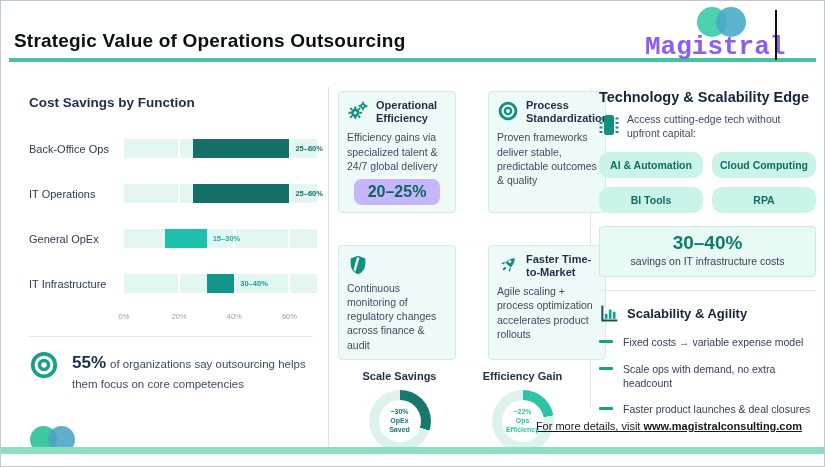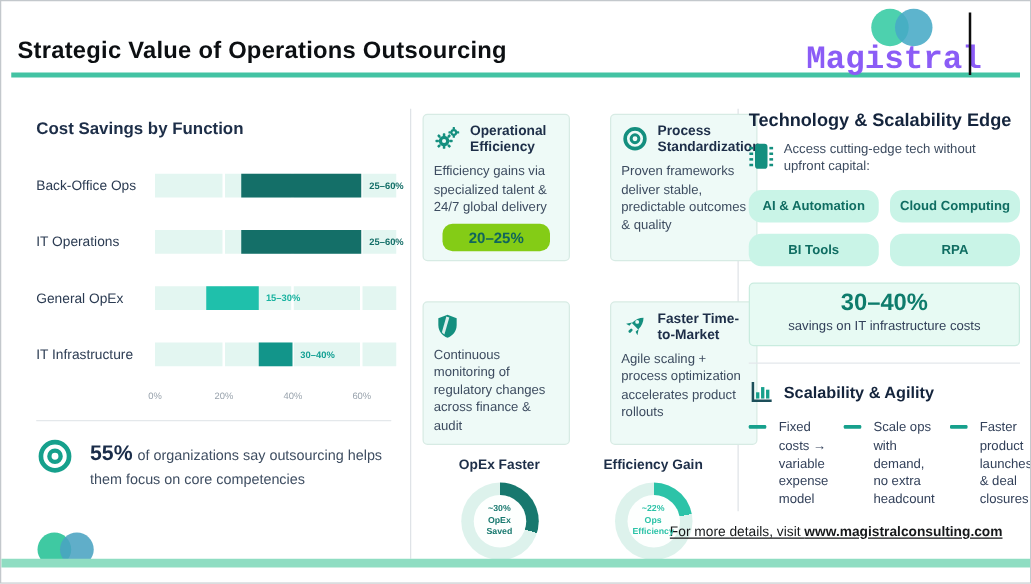--- a/index.html
+++ b/index.html
@@ -42,22 +42,22 @@
   .stat-value { font-size:17px; font-weight:700; color:#1a2c49; margin-right:4px; }
 
   
   .col-mid { position:absolute; left:337px; top:90px; width:246px; }
   .cards { display:grid; grid-template-columns:118px 118px; column-gap:10px; row-gap:11px;gap:32px; }
   .card { background:#eefaf7; border:1px solid #d7ebe4; border-radius:4px; padding:7px 8px; }
   .card-head { display:flex; gap:7px; align-items:flex-start; margin-bottom:5px; }
   .cicon { flex:0 0 22px; margin-top:1px; }
   .card-title { font-size:11px; font-weight:700; color:#1d2e48; line-height:1.2; }
   .card-body { font-size:10.5px; color:#3d4c60; line-height:1.35; }
-  .badge { margin:6px auto 0; width:86%; background:#84cc16; color:#10655c; font-weight:700;
-           font-size:12px; text-align:center; border-radius:8px; padding:4px 0; }
+  .badge { margin:6px auto 0; width:86%; background:#c4b5fd; color:#10655c; font-weight:700;
+           font-size:16px; text-align:center; border-radius:8px; padding:4px 0; }
   .donuts { display:flex; justify-content:space-around; margin-top:10px; }
   .donut-group { width:118px; text-align:center; }
   .donut-label { font-size:11px; font-weight:700; color:#1d2e48; margin-bottom:8px; }
   .donut { position:relative; width:62px; height:62px; margin:0 auto; border-radius:50%;
            background:conic-gradient(var(--c) calc(var(--p)*1%), #ddf2ec 0); }
   .donut::before { content:""; position:absolute; inset:10px; background:#fdfffe; border-radius:50%; }
   .donut-center { position:absolute; inset:0; display:flex; flex-direction:column; justify-content:center;
                   font-size:7px; font-weight:700; line-height:1.35; z-index:1; }
 
   
@@ -69,21 +69,21 @@
   .tags { display:grid; grid-template-columns:1fr 1fr; gap:9px; margin-top:12px; }
   .tag { background:#c9f4e7; color:#0f6d62; font-weight:700; font-size:10.5px; text-align:center;
          padding:7px 2px; border-radius:10px; }
   .highlight { margin-top:13px; background:#e7faf3; border:1px solid #c9ecdf; border-radius:4px;
                text-align:center; padding:5px 4px 9px; }
   .highlight-value { font-size:19px; font-weight:700; color:#0e7c6c; }
   .highlight-caption { font-size:10.5px; color:#33415a; margin-top:1px; }
   .right-hr { margin:13px 0 12px; border-top:1px solid #e4e8eb; }
   .scal-head { display:flex; gap:8px; align-items:center; }
   .scal-title { font-size:13px; font-weight:700; color:#14243c; }
-  .bullets { margin-top:12px; display:flex; flex-direction:row; gap:12px; }
+  .bullets { margin-top:12px; display:flex; flex-direction:column; gap:12px; }
   .bullet { display:flex; gap:10px; }
   .dash { flex:0 0 14px; height:3px; background:#16a08c; border-radius:1px; margin-top:5px; }
   .btext { font-size:10.5px; color:#33415a; line-height:1.35; }
 
   
   .footer-circles { position:absolute; left:29px; bottom:13px; display:flex; }
   .fc1, .fc2 { width:27px; height:27px; border-radius:50%; }
   .fc1 { background:#3fc9a2; }
   .fc2 { background:#4aa3c1; margin-left:-9px; opacity:.88; }
   .footer-text { position:absolute; right:22px; bottom:34px; font-size:11px; color:#16181a;text-decoration:underline; }
@@ -240,21 +240,21 @@
                 <circle cx="13.9" cy="8.2" r="1.7" fill="#eefaf7"></circle>
               </svg>
             </span>
             <div class="card-title">Faster Time-to-Market</div>
           </div>
           <div class="card-body">Agile scaling + process optimization accelerates product rollouts</div>
         </div>
       </div>
     <div class="donuts" id="donuts">
         <div class="donut-group">
-          <div class="donut-label">OpEx Faster</div>
+          <div class="donut-label">Scale Savings</div>
           <div class="donut" style="--p: 30; --c: #17786e;">
             <div class="donut-center" style="color: rgb(23, 120, 110);">
               <div>~30%</div>
               <div>OpEx</div>
               <div>Saved</div>
             </div>
           </div>
         </div>
         <div class="donut-group">
           <div class="donut-label">Efficiency Gain</div>

